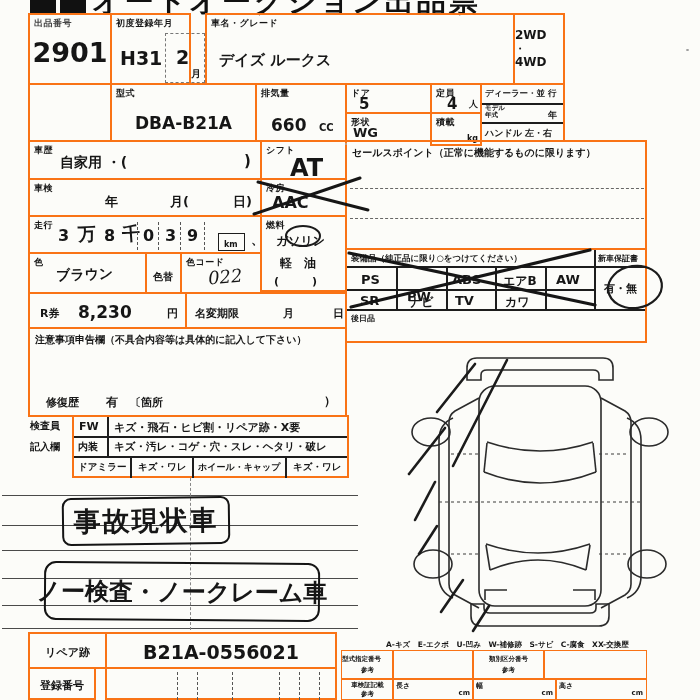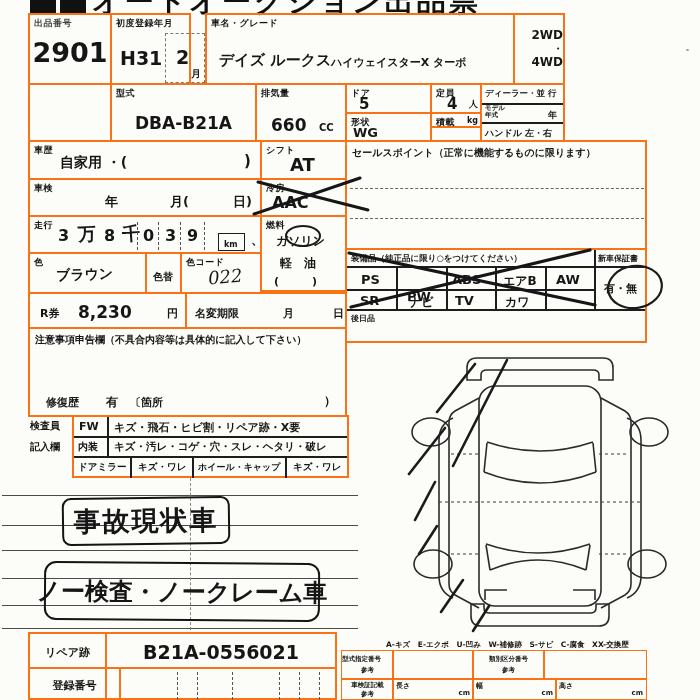--- a/index.html
+++ b/index.html
@@ -7,21 +7,21 @@
         font-family:"DejaVu Sans",sans-serif;color:#161616;}
   .cell{position:absolute;box-sizing:border-box;border:2px solid #f97316;background:transparent;}
   .cell.thin{border-width:1.5px;}
   .lbl{position:absolute;top:2px;left:4px;font-size:9px;font-weight:700;white-space:nowrap;letter-spacing:.5px;}
   .val{position:absolute;font-weight:700;white-space:nowrap;}
   .hand{font-family:"DejaVu Serif",serif;}
   .dashv{position:absolute;border-left:1.5px dashed #555;}
   .dashh{position:absolute;border-top:1.5px dashed #666;}
   .hline{position:absolute;border-top:1.3px solid #4a4a4a;}
   .bar{position:absolute;background:#1d1d1d;}
-  .center{display:flex;align-items:flex-end;justify-content:center;}
+  .center{display:flex;align-items:flex-start;justify-content:center;}
   svg.mark{position:absolute;overflow:visible;}
   .notebox{position:absolute;box-sizing:border-box;border:2.5px solid #141414;border-radius:9px;
            display:flex;align-items:center;justify-content:center;
            font-family:"DejaVu Serif",serif;font-weight:700;white-space:nowrap;}
 </style>
 </head>
 <body>
 
 <div class="page">
 
@@ -39,21 +39,20 @@
     <span class="val" style="left:8px;top:32px;font-size:19px;">H31</span>
     <div style="position:absolute;left:53px;top:18px;width:40px;height:50px;border:1.5px dashed #777;box-sizing:border-box;">
       <span class="val" style="left:10px;top:12px;font-size:19px;">2</span>
       <span class="val" style="right:3px;bottom:1px;font-size:10px;">月</span>
     </div>
   </div>
 
   <div class="cell" style="left:205px;top:13px;width:310px;height:72px;">
     <span class="lbl">車名・グレード</span>
     <span class="val" style="left:12px;top:36px;font-size:15px;">デイズ ルークス</span>
-    <span class="val" style="left:124px;top:40px;font-size:11px;">ハイウェイスターX ターボ</span>
   </div>
 
   <div class="cell center" style="left:513px;top:13px;width:52px;height:72px;flex-direction:column;line-height:1.25;">
     <span style="font-size:12px;font-weight:700;">2WD</span>
     <span style="font-size:10px;font-weight:700;">・</span>
     <span style="font-size:12px;font-weight:700;">4WD</span>
   </div>
 
 
   <div class="cell" style="left:28px;top:83px;width:84px;height:59px;"></div>
@@ -75,21 +74,21 @@
   </div>
   <div class="cell" style="left:430px;top:83px;width:52px;height:31px;">
     <span class="lbl">定員</span>
     <span class="val" style="left:15px;top:10px;font-size:15px;">4</span>
     <span class="val" style="right:2px;bottom:1px;font-size:9px;">人</span>
   </div>
   <div class="cell" style="left:345px;top:112px;width:87px;height:30px;">
     <span class="lbl">形状</span>
     <span class="val" style="left:6px;top:11px;font-size:13px;">WG</span>
   </div>
-  <div class="cell" style="left:430px;top:112px;width:52px;height:16px;">
+  <div class="cell" style="left:430px;top:112px;width:52px;height:34px;">
     <span class="lbl">積載</span>
     <span class="val" style="right:2px;bottom:1px;font-size:8px;">kg</span>
   </div>
 
   <div class="cell" style="left:480px;top:83px;width:85px;height:59px;">
     <div class="bar" style="left:0;top:18px;width:100%;height:1.5px;"></div>
     <div class="bar" style="left:0;top:37px;width:100%;height:1.5px;"></div>
     <span class="val" style="left:3px;top:3px;font-size:8.5px;">ディーラー・並 行</span>
     <span class="val" style="left:3px;top:20px;font-size:6.5px;line-height:1.1;white-space:pre;">モデル
 年式</span>
@@ -97,21 +96,21 @@
     <span class="val" style="left:3px;top:42px;font-size:9px;">ハンドル 左・右</span>
   </div>
 
   <div class="cell" style="left:28px;top:140px;width:234px;height:40px;">
     <span class="lbl">車歴</span>
     <span class="val" style="left:30px;top:12px;font-size:14px;">自家用 ・(</span>
     <span class="val" style="left:214px;top:10px;font-size:15px;">)</span>
   </div>
   <div class="cell" style="left:260px;top:140px;width:87px;height:40px;">
     <span class="lbl">シフト</span>
-    <span class="val" style="left:28px;top:12px;font-size:18px;">AT</span>
+    <span class="val" style="left:28px;top:12px;font-size:24px;">AT</span>
   </div>
 
   <div class="cell" style="left:28px;top:178px;width:234px;height:39px;">
     <span class="lbl">車検</span>
     <span class="val" style="left:75px;top:13px;font-size:13px;">年</span>
     <span class="val" style="left:140px;top:13px;font-size:13px;">月(</span>
     <span class="val" style="left:203px;top:13px;font-size:13px;">日)</span>
   </div>
   <div class="cell" style="left:260px;top:178px;width:87px;height:39px;">
     <span class="lbl">冷房</span>
@@ -244,21 +243,21 @@
   <div class="notebox" style="left:44px;top:562px;width:276px;height:59px;font-size:24px;border-radius:12px;transform:rotate(0.4deg);">
     <span>ノー検査・ノークレーム車</span>
   </div>
 
   <div class="cell" style="left:28px;top:632px;width:79px;height:37px;">
     <span class="val" style="left:0;top:11px;width:100%;text-align:center;font-size:11px;">リペア跡</span>
   </div>
   <div class="cell" style="left:105px;top:632px;width:232px;height:37px;">
     <span class="val" style="left:0;top:7px;width:100%;text-align:center;font-size:19px;">B21A-0556021</span>
   </div>
-  <div class="cell" style="left:28px;top:667px;width:93px;height:33px;">
+  <div class="cell" style="left:28px;top:667px;width:68px;height:33px;">
     <span class="val" style="left:0;top:9px;width:100%;text-align:center;font-size:11px;">登録番号</span>
   </div>
   <div class="cell" style="left:105px;top:667px;width:232px;height:33px;">
     <div class="dashv" style="left:70px;top:3px;height:28px;"></div>
     <div class="dashv" style="left:90px;top:3px;height:28px;"></div>
     <div class="dashv" style="left:125px;top:3px;height:28px;"></div>
     <div class="dashv" style="left:172px;top:3px;height:28px;"></div>
     <div class="dashv" style="left:192px;top:3px;height:28px;"></div>
     <div class="dashv" style="left:212px;top:3px;height:28px;"></div>
   </div>

